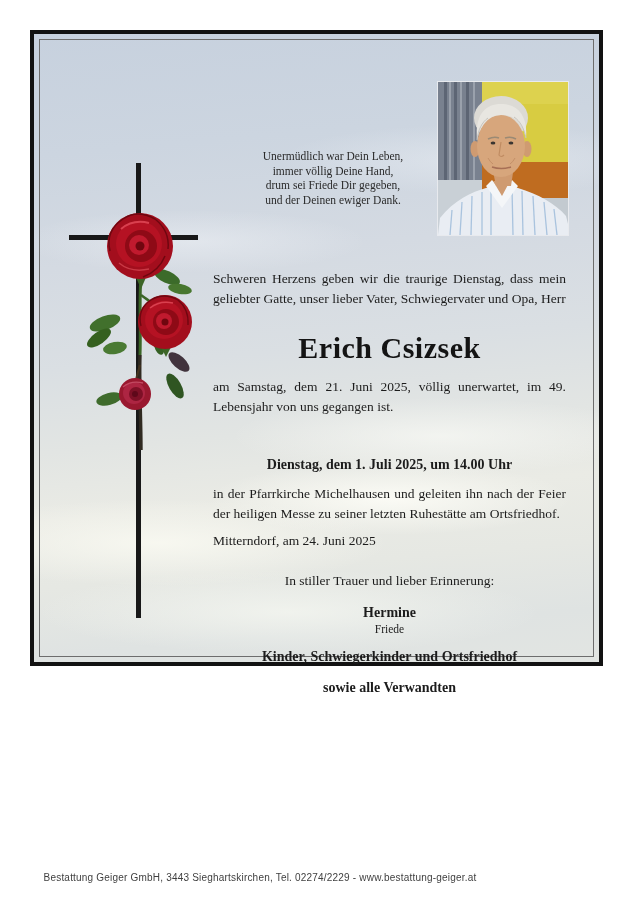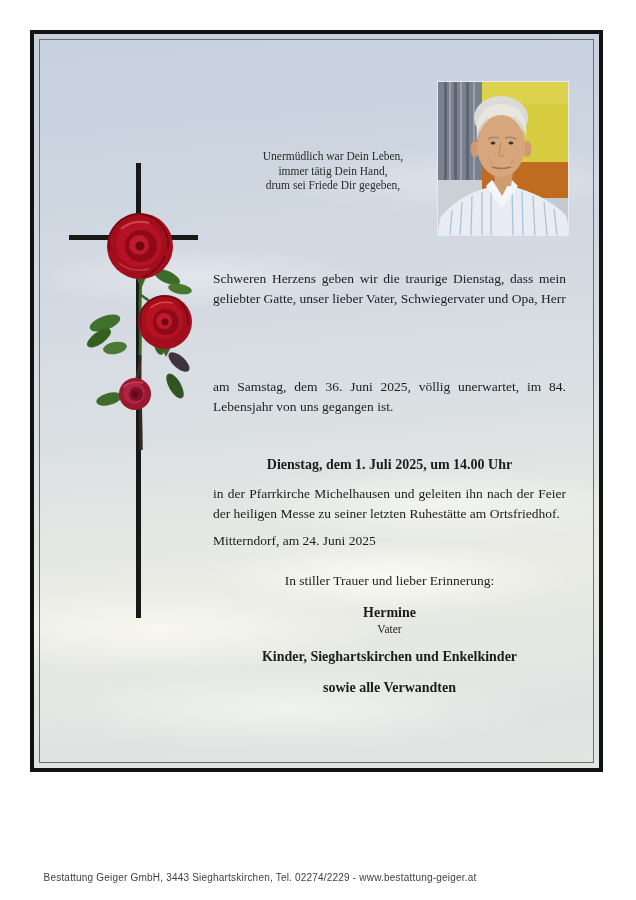--- a/index.html
+++ b/index.html
@@ -9,21 +9,21 @@
     font-family: "Liberation Serif", serif;
     position: relative;
     overflow: hidden;
   }
   .page { position: absolute; inset: 0; background: #ffffff; }
 
   
   .card {
     position: absolute;
     left: 30px; top: 30px;
-    width: 573px; height: 742px;
+    width: 573px; height: 636px;
     border: 4px solid #121212;
     background:
       radial-gradient(ellipse 260px 52px at 63% 74%, rgba(252,252,246,0.92), rgba(252,252,246,0) 70%),
       radial-gradient(ellipse 330px 62px at 22% 81%, rgba(250,250,242,0.85), rgba(250,250,242,0) 70%),
       radial-gradient(ellipse 300px 55px at 72% 64%, rgba(248,249,245,0.72), rgba(248,249,245,0) 70%),
       radial-gradient(ellipse 360px 60px at 45% 92%, rgba(244,246,240,0.8), rgba(244,246,240,0) 70%),
       radial-gradient(ellipse 250px 45px at 28% 33%, rgba(240,243,247,0.5), rgba(240,243,247,0) 70%),
       radial-gradient(ellipse 280px 50px at 78% 20%, rgba(238,242,247,0.45), rgba(238,242,247,0) 70%),
       linear-gradient(175deg, #c7d1de 0%, #ccd5e0 18%, #d4dae2 35%, #dadfe3 50%, #e2e5e3 62%, #eaebe5 72%, #e6e8e3 82%, #dfe3e2 92%, #e2e5e2 100%);
   }
@@ -191,31 +191,33 @@
       <path d="M67 56 Q 73 54 78 57" stroke="#9b8a74" stroke-width="1.5" fill="none"></path>
       <ellipse cx="55" cy="61" rx="2.4" ry="1.5" fill="#3a3531"></ellipse>
       <ellipse cx="73" cy="61" rx="2.4" ry="1.5" fill="#3a3531"></ellipse>
       <path d="M63 60 L61 73 Q 63 76 66 73" stroke="#c08c62" stroke-width="1.2" fill="none"></path>
       <path d="M54 85 Q 63 88 73 85" stroke="#a76f55" stroke-width="1.5" fill="none"></path>
       <path d="M50 76 Q 52 80 55 82 M77 76 Q 75 80 72 82" stroke="#c49068" stroke-width="1" fill="none"></path>
     </svg>
 
     <div class="txt poem">
       <div>Unermüdlich war Dein Leben,</div>
-      <div>immer tätig Dein Hand,</div>
+      <div>immer völlig Deine Hand,</div>
       <div>drum sei Friede Dir gegeben,</div>
+      <div>und der Deinen ewiger Dank.</div>
     </div>
 
     <div class="txt col justify intro">Schweren Herzens geben wir die traurige Dienstag, dass mein geliebter Gatte, unser lieber Vater, Schwiegervater und Opa, Herr</div>
-    <div class="txt col justify death-line">am Samstag, dem 36. Juni 2025, völlig unerwartet, im 84. Lebensjahr von uns gegangen ist.</div>
+    <div class="txt col name">Erich Csizsek</div>
+    <div class="txt col justify death-line">am Samstag, dem 21. Juni 2025, völlig unerwartet, im 49. Lebensjahr von uns gegangen ist.</div>
     <div class="txt col center b date-line">Dienstag, dem 1. Juli 2025, um 14.00 Uhr</div>
     <div class="txt col justify church-line">in der Pfarrkirche Michelhausen und geleiten ihn nach der Feier der heiligen Messe zu seiner letzten Ruhestätte am Ortsfriedhof.</div>
     <div class="txt col place-date">Mitterndorf, am 24. Juni 2025</div>
     <div class="txt col center mourn-intro">In stiller Trauer und lieber Erinnerung:</div>
     <div class="txt col center b mourner-1">Hermine</div>
-    <div class="txt col center mourner-rel">Vater</div>
-    <div class="txt col center b mourner-2">Kinder, Sieghartskirchen und Enkelkinder</div>
+    <div class="txt col center mourner-rel">Friede</div>
+    <div class="txt col center b mourner-2">Kinder, Schwiegerkinder und Ortsfriedhof</div>
     <div class="txt col center b mourner-3">sowie alle Verwandten</div>
   </div>
 
   <div class="footer">Bestattung Geiger GmbH, 3443 Sieghartskirchen, Tel. 02274/2229 - www.bestattung-geiger.at</div>
 
 </div>
 
 </body></html>

